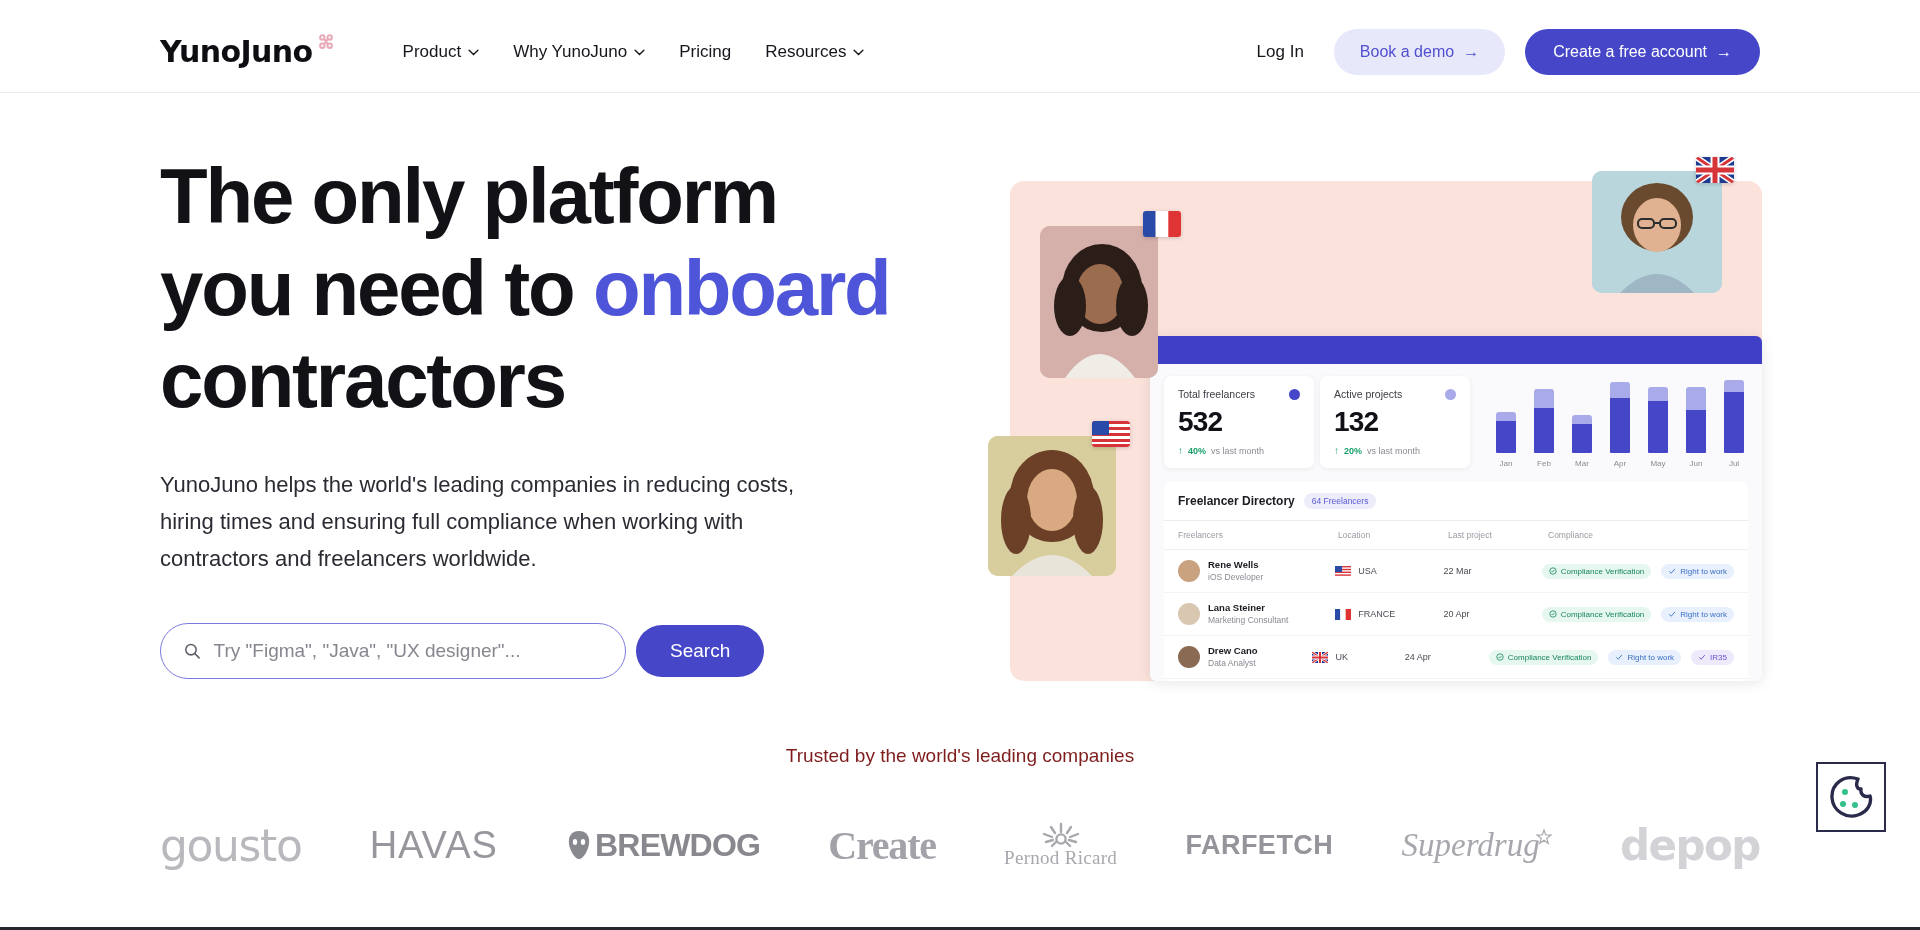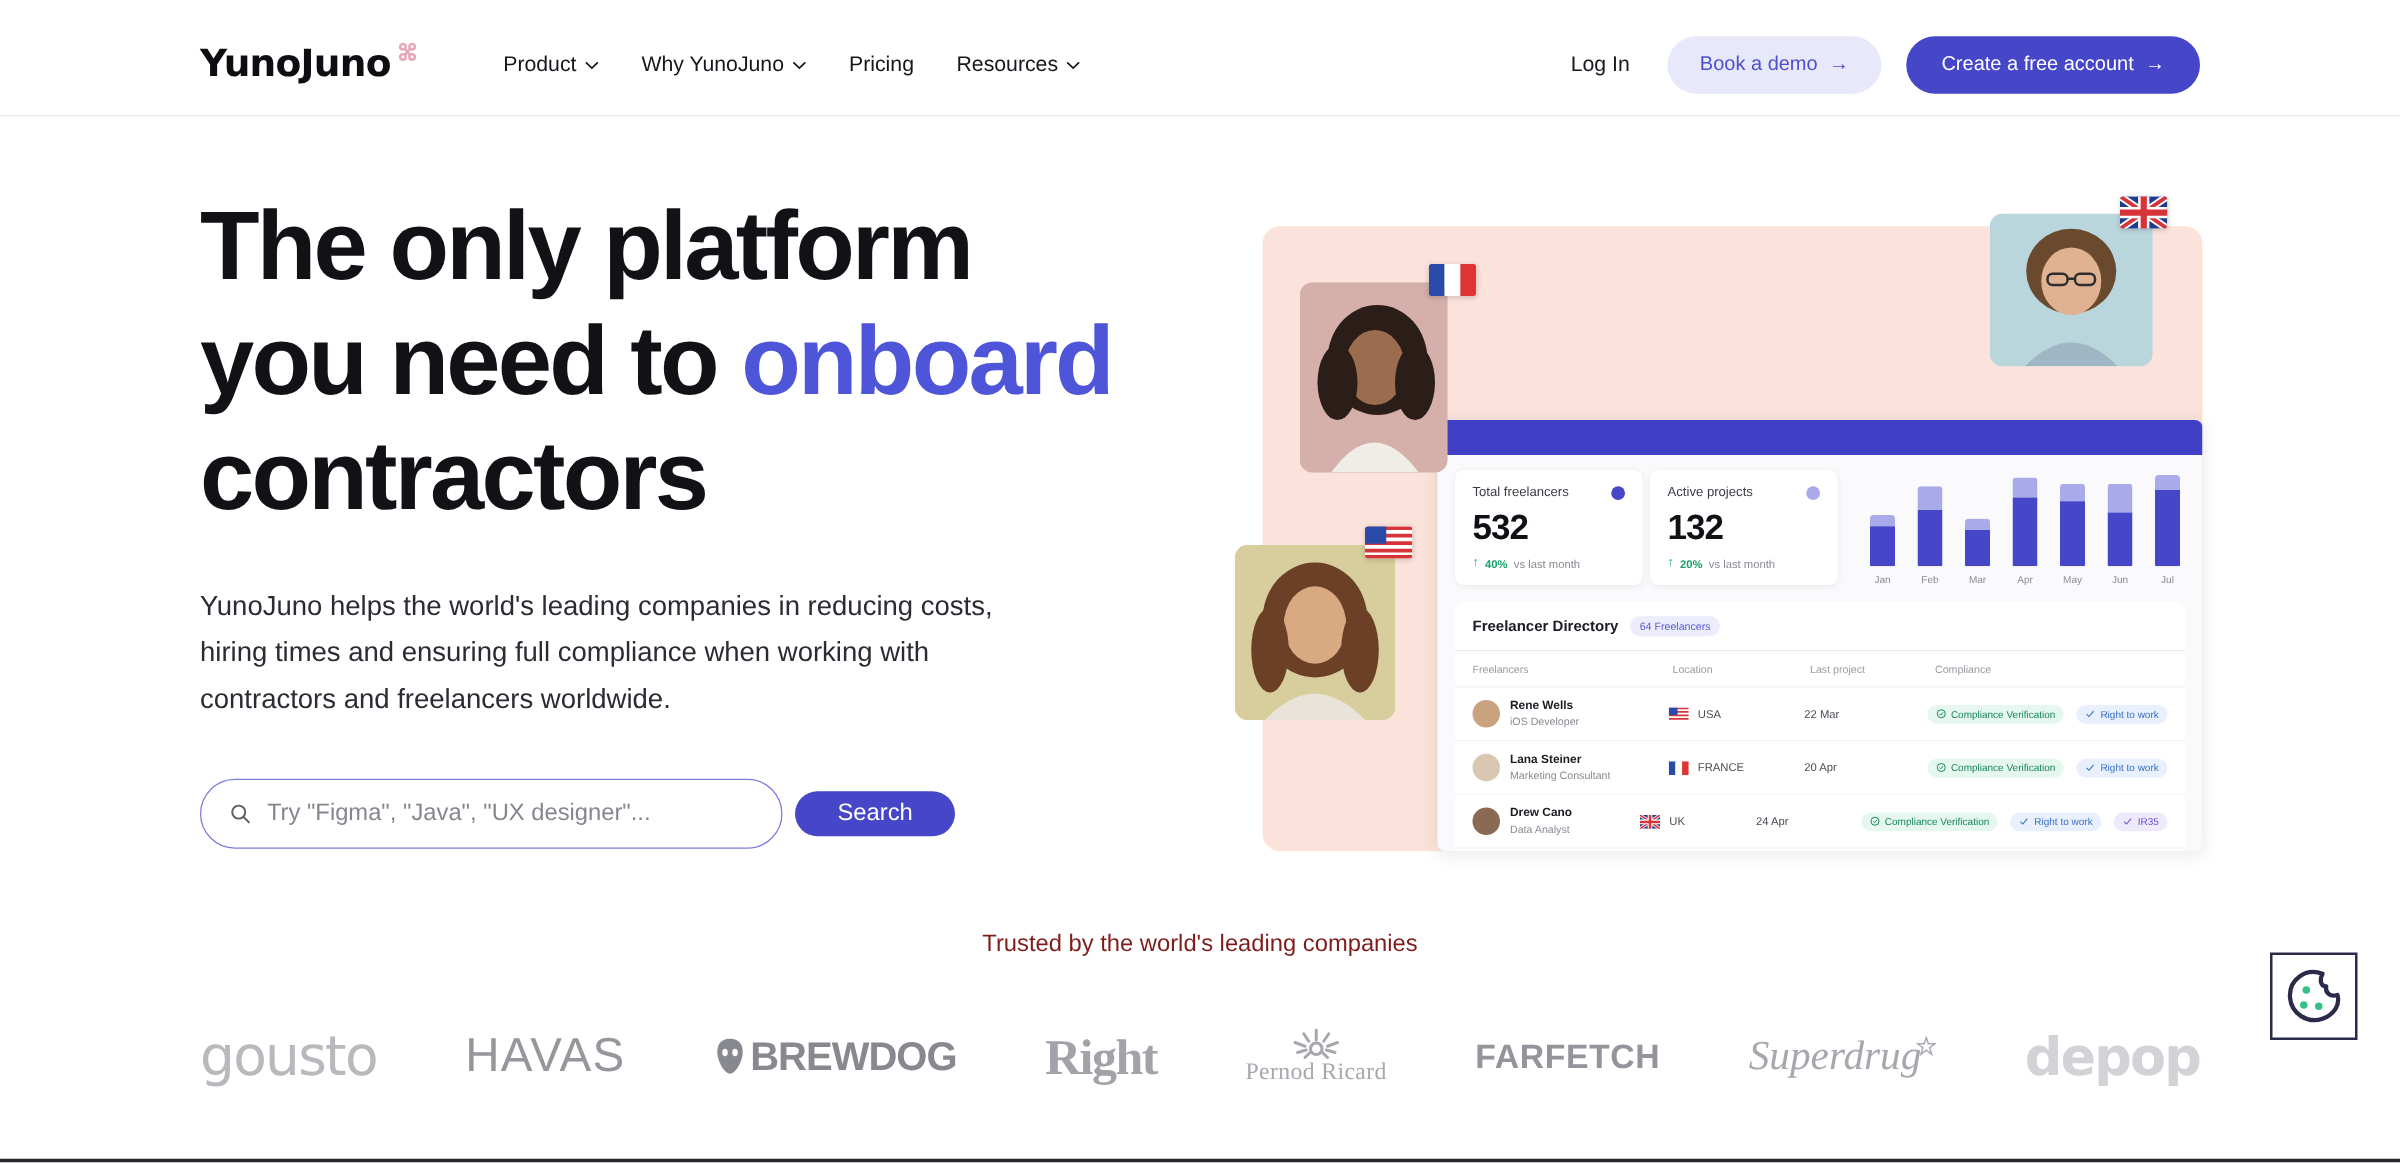--- a/index.html
+++ b/index.html
@@ -79,21 +79,21 @@
     cursor: text;
   }
   .search-input {
     border:none; outline:none; background:transparent;
     font-size: 19px; color:#35353d; width:100%;
     font-family: inherit;
   }
   .search-input::placeholder { color:#86868f; }
   .btn-search {
     background:#4646c8; color:#fff; border:none; border-radius:999px;
-    height: 36px; padding: 4px 34px; font-size: 19px; cursor:pointer;
+    height: 52px; padding: 4px 34px; font-size: 19px; cursor:pointer;
     font-family: inherit;
   }
 
   
   .hero-art {
     position:absolute; left:1010px; top:100px;
     width: 760px; height: 512px;
   }
   .art-bg {
     position:absolute; left: 0; top: 0; width: 752px; height: 500px;
@@ -557,21 +557,21 @@
     </div>
     <div class="logo-item lg-brewdog">
       <svg width="26" height="30" viewBox="0 0 26 30">
         <path d="M13 1 C5 1 2 7 3 14 C4 21 9 29 13 29 C17 29 22 21 23 14 C24 7 21 1 13 1 Z" fill="#7e7e86"></path>
         <ellipse cx="9" cy="12" rx="2.2" ry="3" fill="#fff"></ellipse>
           <ellipse cx="17" cy="12" rx="2.2" ry="3" fill="#fff"></ellipse>
       </svg>
       <span>BREWDOG</span>
     </div>
     <div class="logo-item">
-      <span class="lg-canon">Right</span>
+      <span class="lg-canon">Create</span>
     </div>
     <div class="logo-item lg-pernod">
       <svg width="44" height="28" viewBox="0 0 44 28">
         <g stroke="#a0a0a7" stroke-width="2.4" stroke-linecap="round">
           <path d="M22 3 V11"></path>
             <path d="M12 6 L16 12"></path>
             <path d="M32 6 L28 12"></path>
           <path d="M5 13 L13 16"></path>
             <path d="M39 13 L31 16"></path>
           <path d="M7 21 L14 19"></path>

